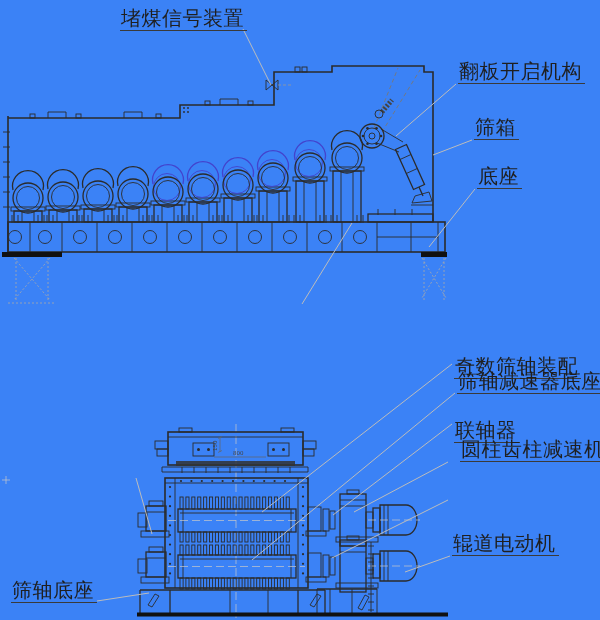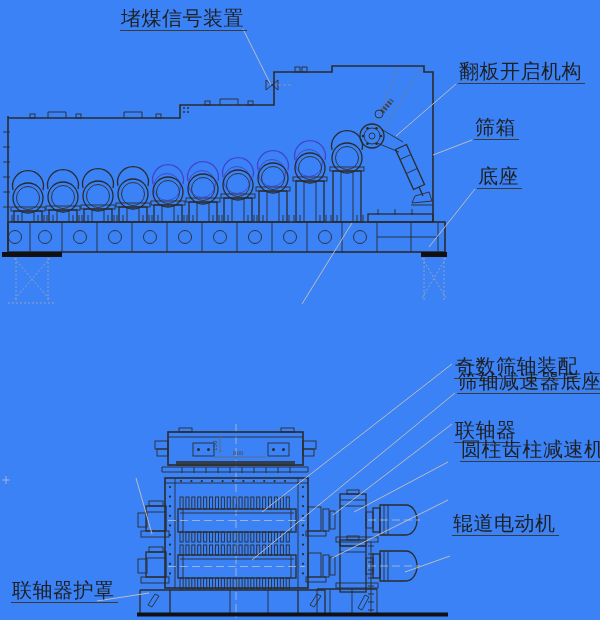--- a/index.html
+++ b/index.html
@@ -564,16 +564,16 @@
 </svg>
 
 <div class="lbl" style="left:120px;top:7px">堵煤信号装置</div>
 <div class="lbl" style="left:458px;top:60px">翻板开启机构</div>
 <div class="lbl" style="left:474px;top:116px">筛箱</div>
 <div class="lbl" style="left:477px;top:165px">底座</div>
 <div class="lbl" style="left:454px;top:355px">奇数筛轴装配</div>
 <div class="lbl" style="left:457px;top:370px">筛轴减速器底座</div>
 <div class="lbl" style="left:454px;top:419px">联轴器</div>
 <div class="lbl" style="left:460px;top:438px">圆柱齿柱减速机</div>
-<div class="lbl" style="left:452px;top:512px">辊道电动机</div>
-<div class="lbl" style="left:11px;top:579px">联轴器护罩</div>
+<div class="lbl" style="left:452px;top:532px">辊道电动机</div>
+<div class="lbl" style="left:11px;top:579px">筛轴底座</div>
 
 </div>
 
 </body></html>

